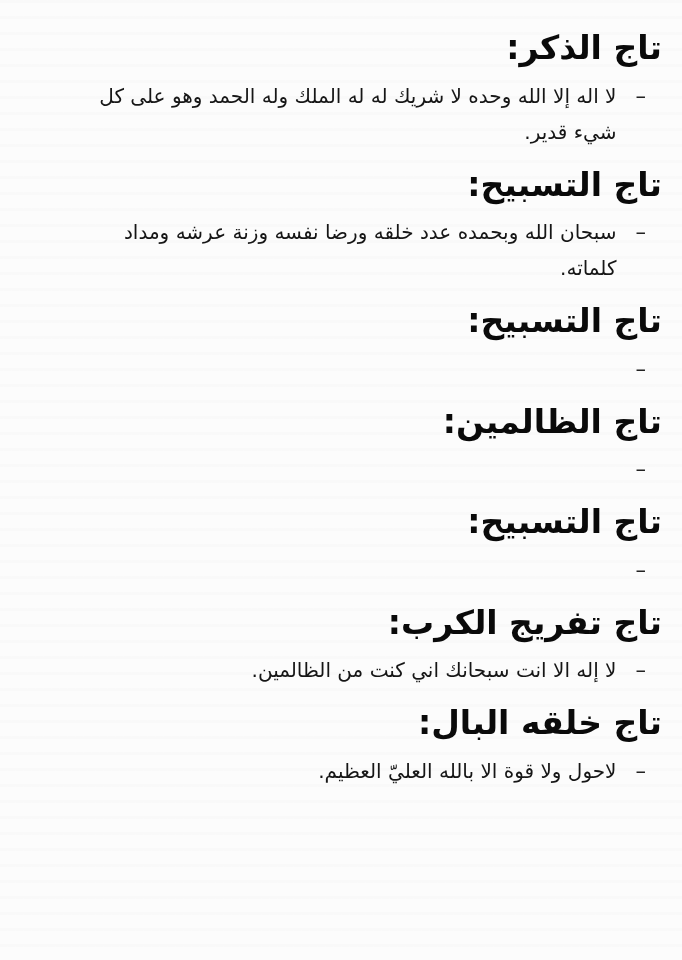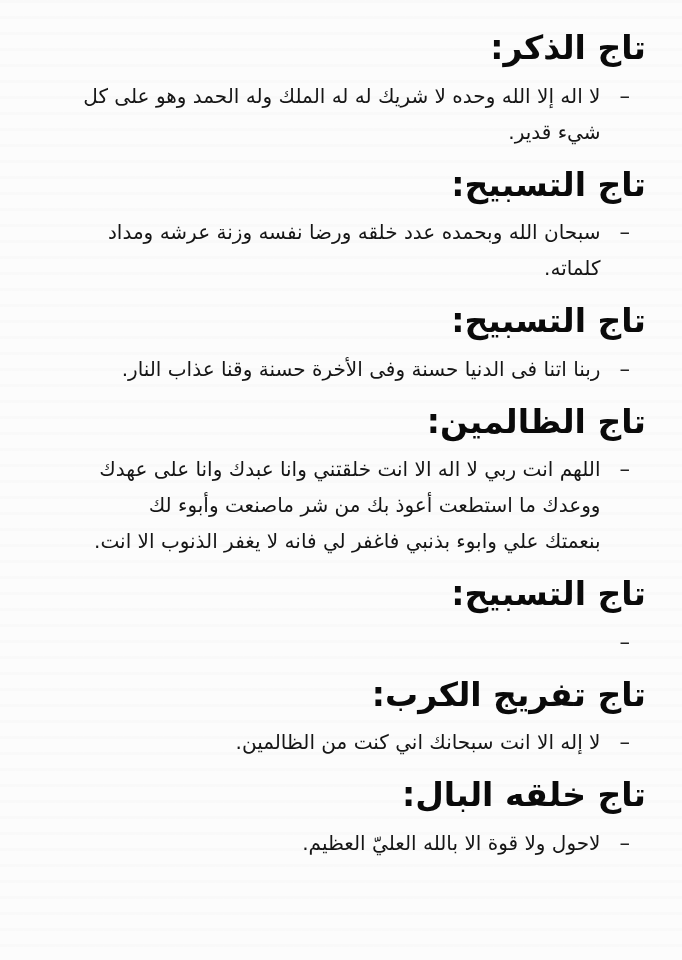--- a/index.html
+++ b/index.html
@@ -15,21 +15,21 @@
     background:
       repeating-linear-gradient(180deg,
         rgba(0,0,0,0.012) 0px, rgba(0,0,0,0.012) 3px,
         rgba(255,255,255,0) 3px, rgba(255,255,255,0) 16px),
       #fcfcfc;
   }
   .page {
     box-sizing: border-box;
     width: 682px;
     height: 960px;
-    padding: 13px 36px 0 56px;
+    padding: 13px 20px 0 56px;
   }
   .section-heading {
     font-size: 33px;
     font-weight: 700;
     color: #0a0a0a;
     line-height: 1.35;
     margin: 13px 0 7px 0;
     text-align: right;
   }
   .dhikr-item {
@@ -75,31 +75,27 @@
       <span class="bullet-dash">–</span>
       <div class="dhikr-text">سبحان الله وبحمده عدد خلقه ورضا نفسه وزنة عرشه ومداد
 كلماته.</div>
     </div>
   </section>
 
   <section>
     <h2 class="section-heading">تاج التسبيح:</h2>
     <div class="dhikr-item">
       <span class="bullet-dash">–</span>
-      <div class="dhikr-text">ربنا اتنا فى الدنيا حسنة وفى الأخرة حسنة وقنا عذاب النار.</div>
     </div>
   </section>
 
   <section>
     <h2 class="section-heading">تاج الظالمين:</h2>
     <div class="dhikr-item">
       <span class="bullet-dash">–</span>
-      <div class="dhikr-text">اللهم انت ربي لا اله الا انت خلقتني وانا عبدك وانا على عهدك
-ووعدك ما استطعت أعوذ بك من شر ماصنعت وأبوء لك
-بنعمتك علي وابوء بذنبي فاغفر لي فانه لا يغفر الذنوب الا انت.</div>
     </div>
   </section>
 
   <section>
     <h2 class="section-heading">تاج التسبيح:</h2>
     <div class="dhikr-item">
       <span class="bullet-dash">–</span>
     </div>
   </section>
 

